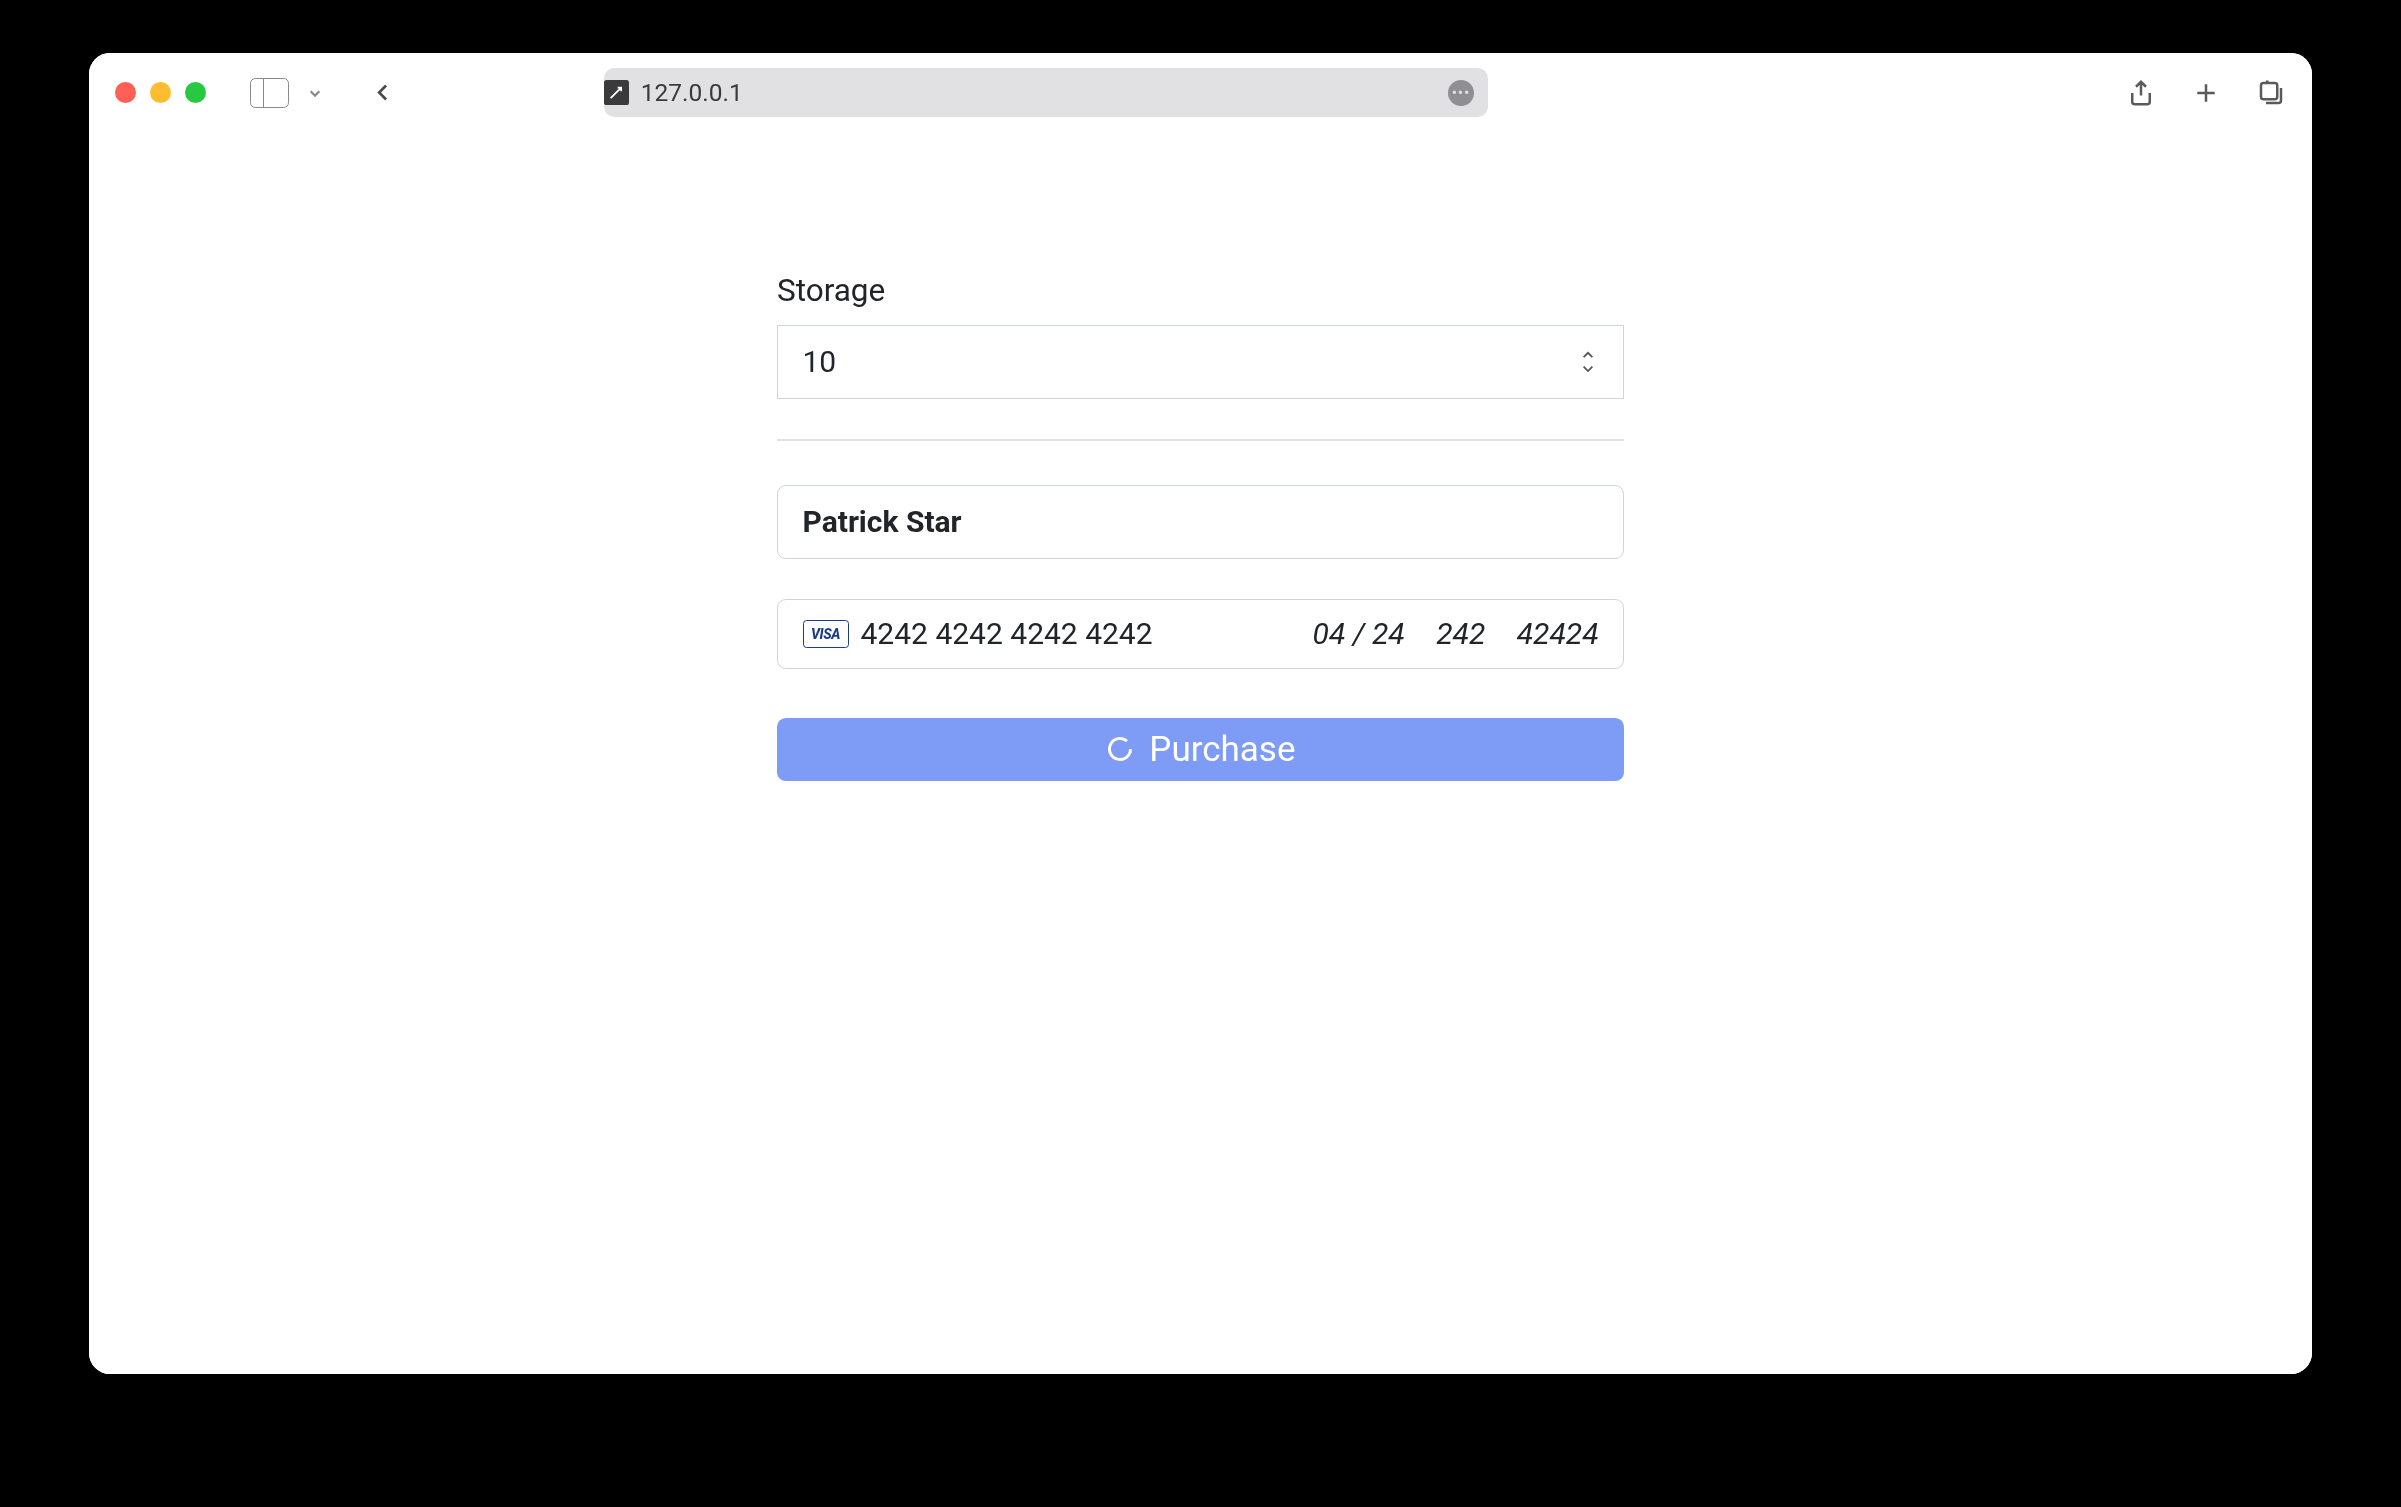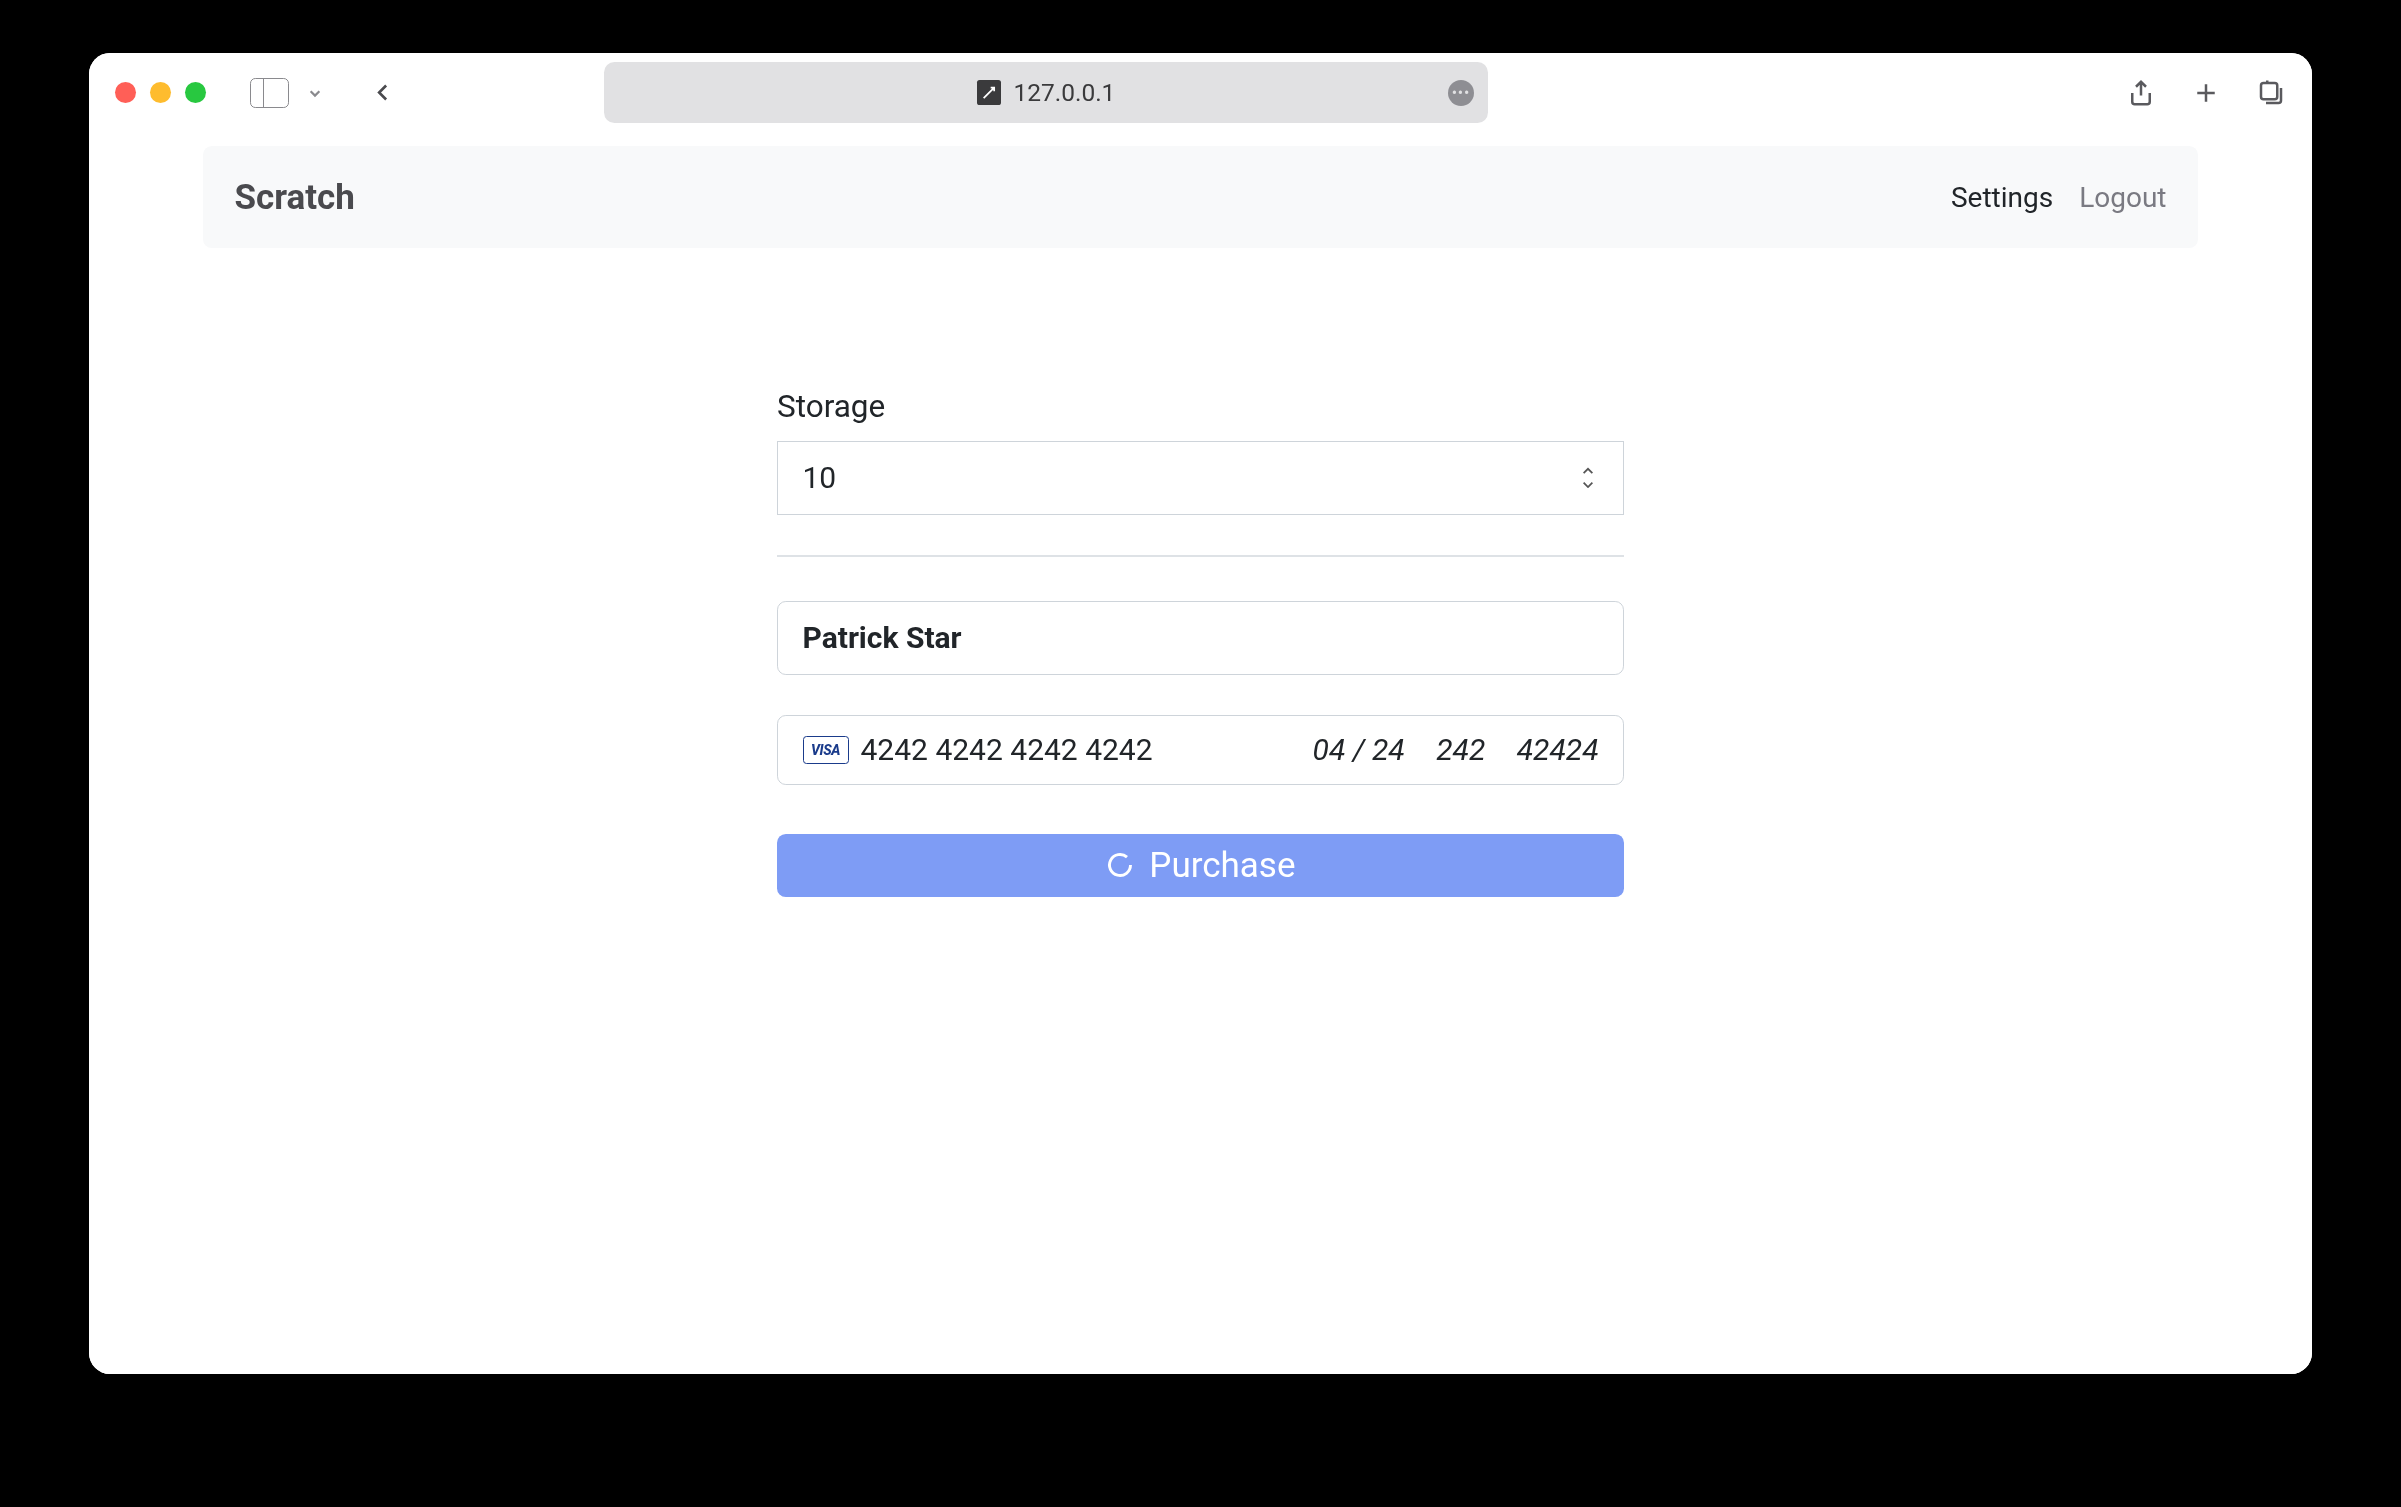--- a/index.html
+++ b/index.html
@@ -56,26 +56,26 @@
     }
     .chevron-down-sm svg { width: 14px; height: 14px; stroke: #8a8a8e; stroke-width: 2.5; fill: none; }
     .back-btn {
       width: 21px; height: 21px;
       margin-left: 31.5px;
     }
     .back-btn svg { width: 21px; height: 21px; stroke: #4a4a4e; stroke-width: 3; fill: none; }
     .addr-bar {
       flex: 0 0 884px;
       margin-left: 193px;
-      height: 61px;
+      height: 49px;
       background: #e1e1e3;
       border-radius: 10.5px;
       display: flex;
       align-items: center;
-      justify-content: center;
+      justify-content: flex-start;
       position: relative;
       color: #3a3a3c;
       font-size: 24.5px;
     }
     .addr-bar .site-icon {
       width: 24.5px; height: 24.5px;
       background: #3a3a3c;
       margin-right: 12.3px;
       display: inline-flex;
       align-items: center;
@@ -274,27 +274,20 @@
       <div class="chrome-icon">
         <svg viewBox="0 0 24 24">
             <rect x="4" y="4" width="13" height="13" rx="2"></rect>
             <path d="M9 4 V2 a0 0 0 0 1 0 0 M8 20 h10 a2 2 0 0 0 2 -2 v-10"></path>
           </svg>
       </div>
     </div>
   </div>
 
   <div class="page">
-    <div class="navbar">
-      <div class="brand">Scratch</div>
-      <div class="nav-right">
-        <span class="nav-link">Settings</span>
-        <span class="nav-link muted">Logout</span>
-      </div>
-    </div>
 
     <div class="form-wrap">
 
       <div class="field-block">
         <label class="form-label">Storage</label>
         <div class="select-wrap">
           <span>10</span>
           <span class="stepper">
             <svg viewBox="0 0 16 10">
                 <polyline points="3,7 8,2 13,7"></polyline>

